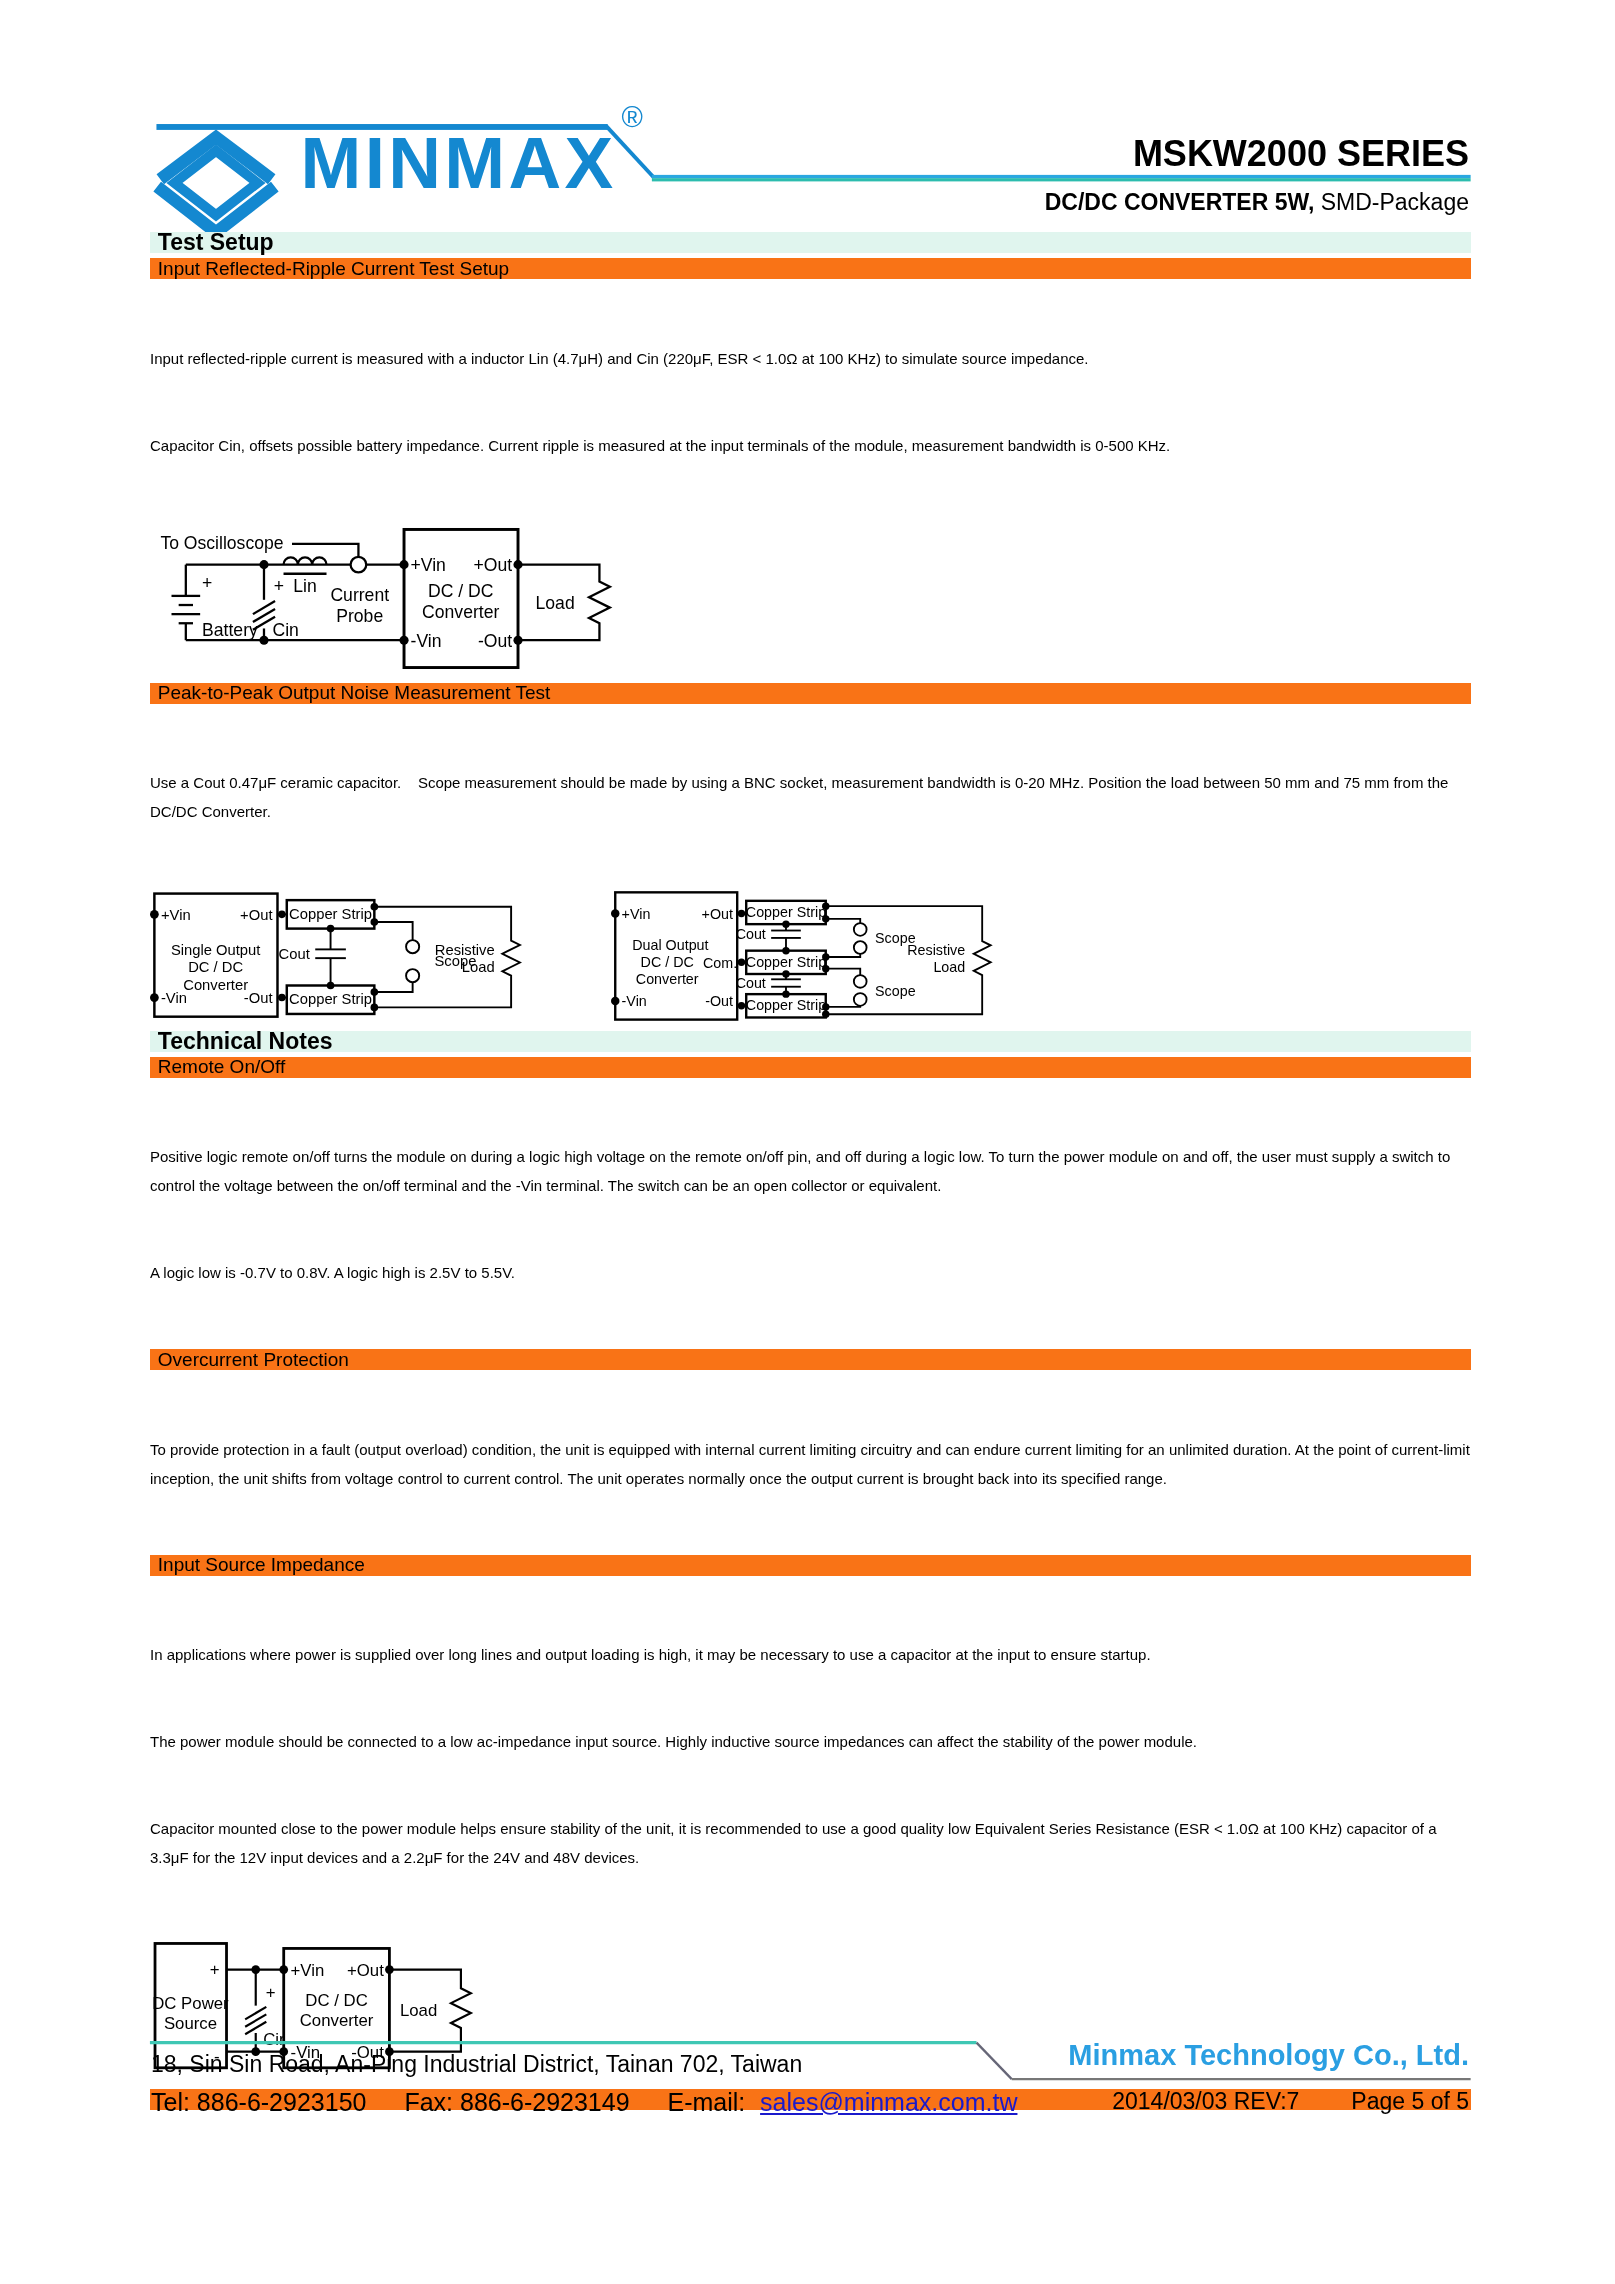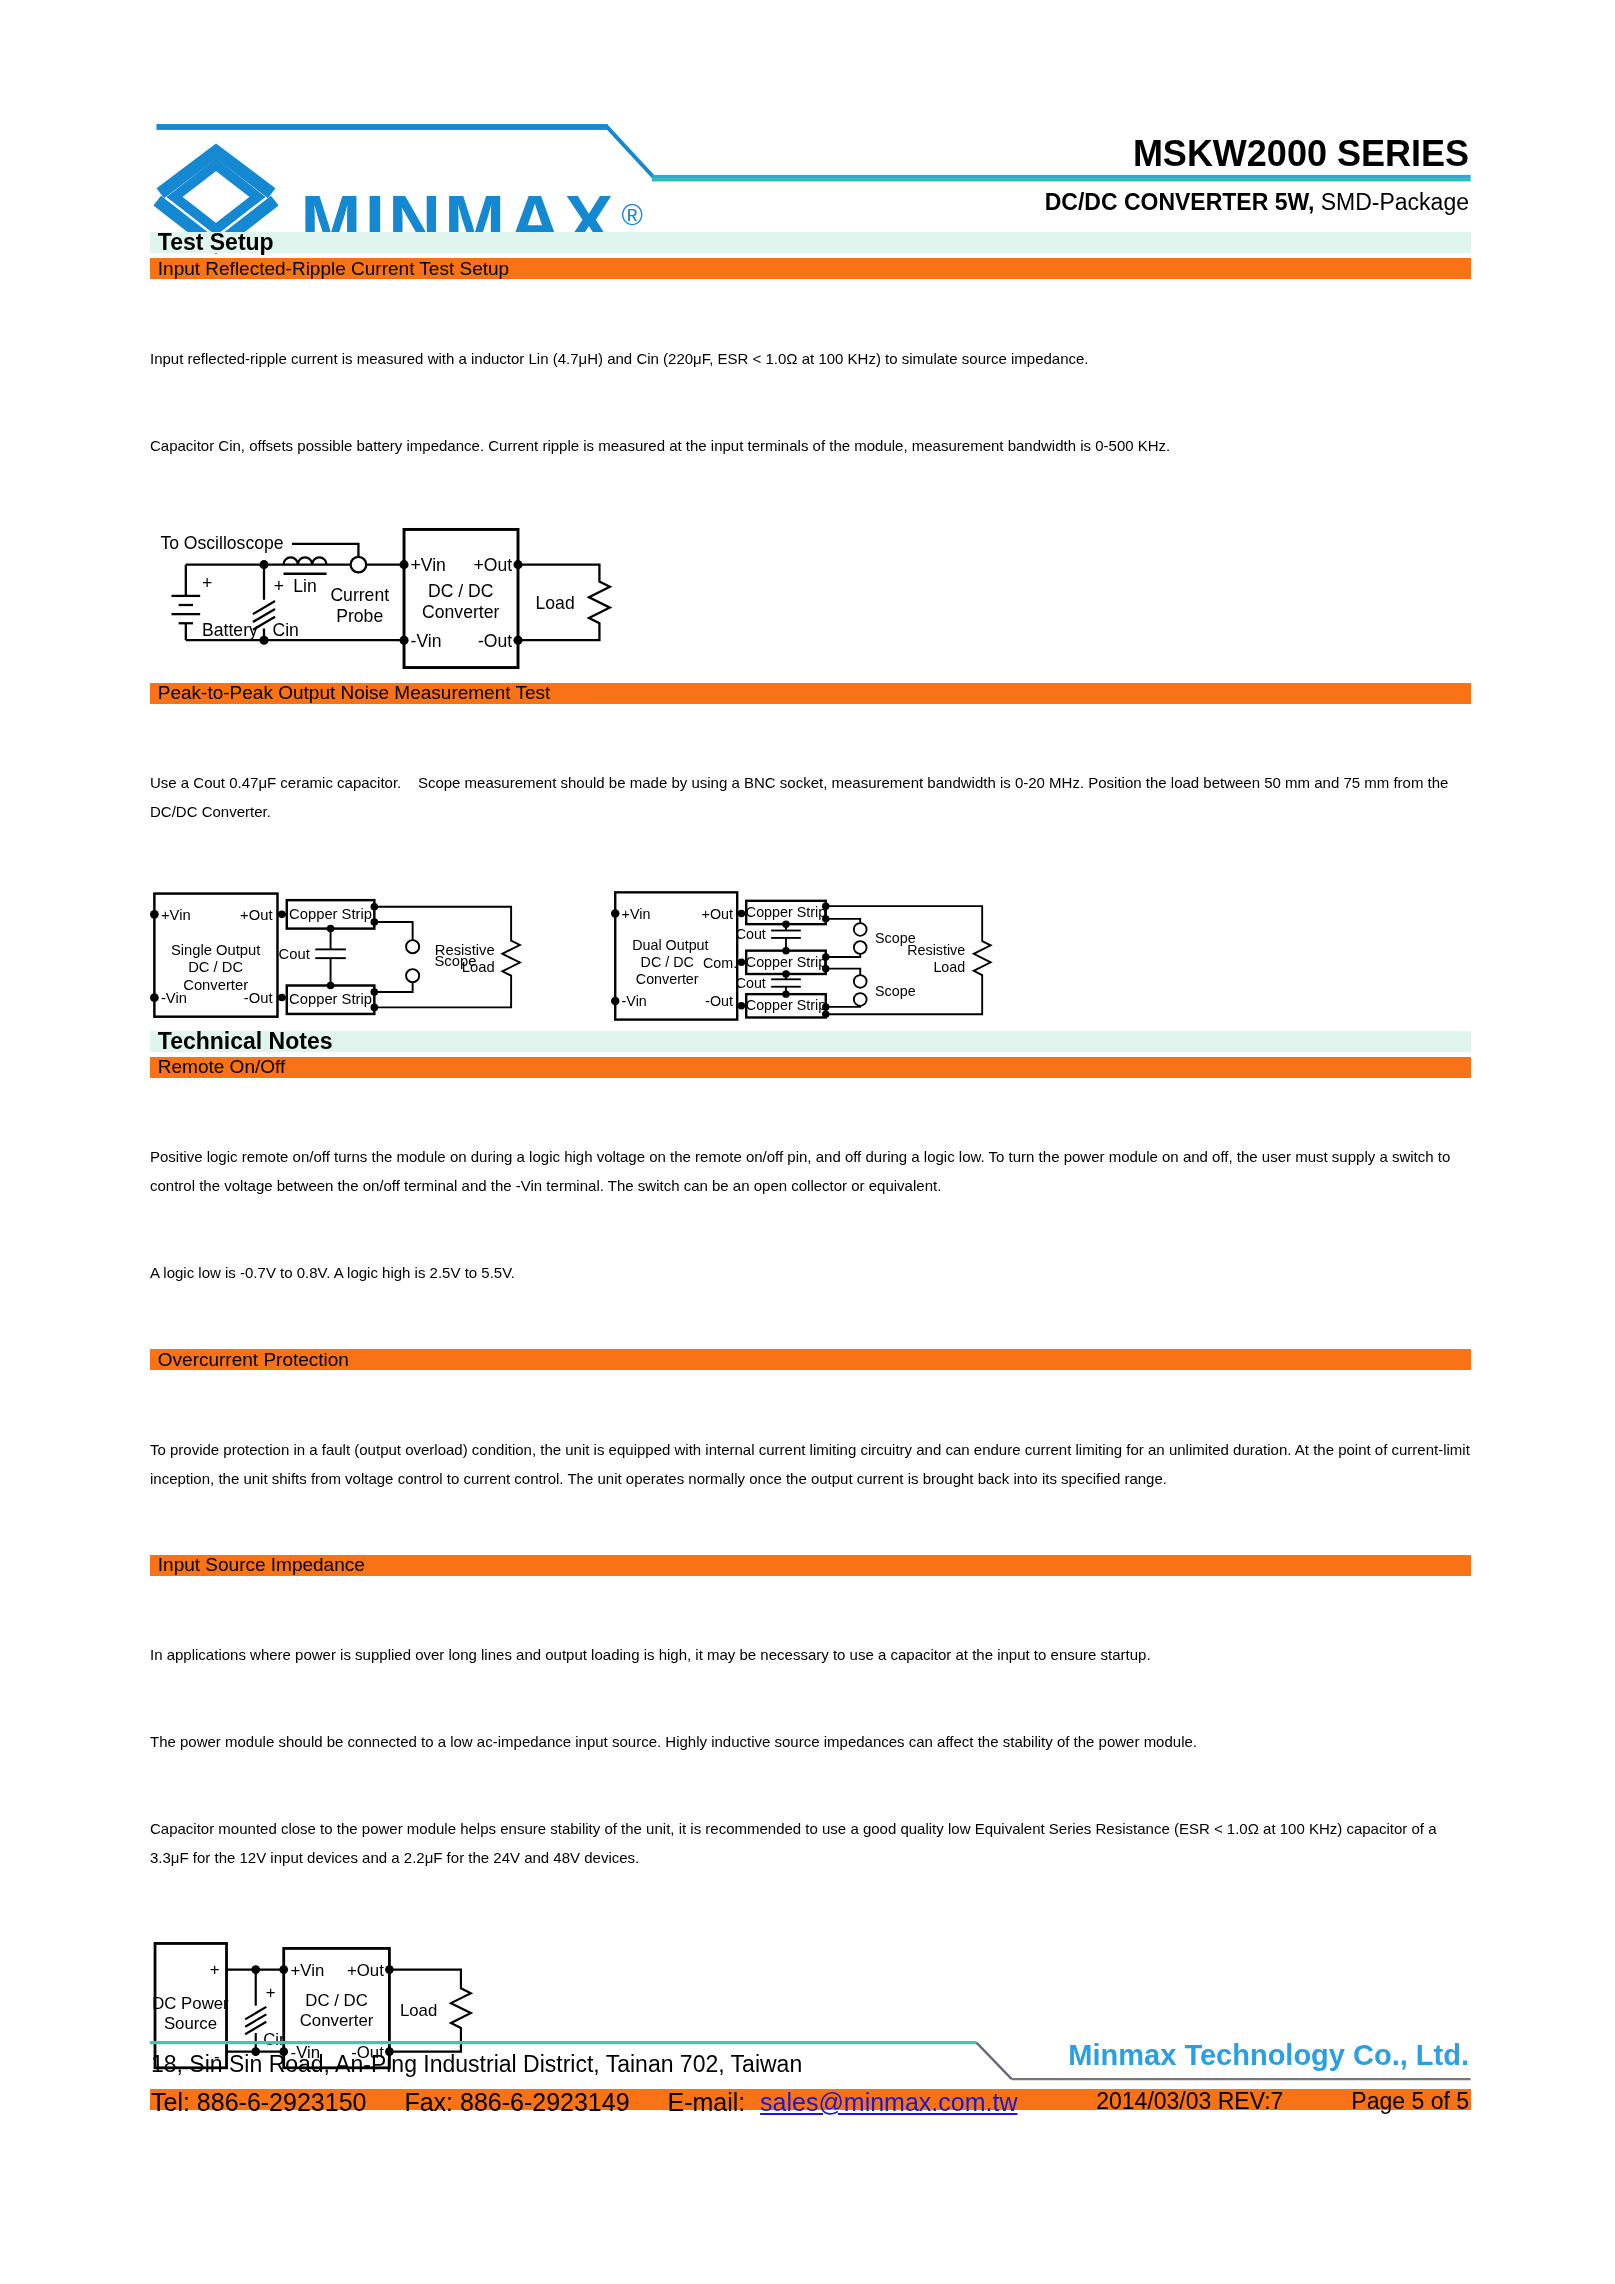--- a/index.html
+++ b/index.html
@@ -1,20 +1,20 @@
 <!DOCTYPE html>
 <html style="font-size:10.4px"><head>
 <meta charset="utf-8">
 <style>
   html,body{margin:0;padding:0;background:#fff;}
   .page{position:relative;width:1616px;height:2284px;background:#fff;overflow:hidden;
         font-family:"Liberation Sans",sans-serif;color:#000;}
   
   .hdr-rule{position:absolute;left:0;top:0;pointer-events:none;}
-  .logo{position:absolute;left:151px;top:140px;display:flex;align-items:flex-end;}
+  .logo{position:absolute;left:151px;top:126px;display:flex;align-items:flex-start;}
   .brand{font-size:73px;font-weight:800;color:#1488d0;letter-spacing:3.3px;margin-left:19.6px;line-height:1;}
   .reg{font-size:29px;color:#1488d0;margin-left:5.2px;position:relative;top:-25px;font-weight:normal;}
   .series{position:absolute;right:147px;top:133px;font-size:36px;font-weight:bold;letter-spacing:0px;}
   .subtitle{position:absolute;right:147px;top:189px;font-size:23px;}
   .subtitle b{font-weight:bold;}
   
   .content{position:absolute;left:150px;top:232px;width:1321px;}
   .bar{height:21px;display:flex;align-items:center;padding-left:7.8px;box-sizing:border-box;}
   .bar.mint{background:#e0f5ee;font-size:23px;font-weight:bold;margin-bottom:5.2px;}
   .bar.gray{background:#f97316;font-size:19px;font-weight:normal;margin-bottom:6.5px;margin-top:2.6px;}
@@ -24,21 +24,21 @@
   .drow{display:flex;align-items:flex-start;gap:78px;margin:2.6px 0 5.2px 0;}
   svg.diag line,svg.diag path,svg.diag polyline{stroke:#000;stroke-width:3.5;fill:none;}
   svg.diag rect.box{fill:#fff;stroke:#000;stroke-width:4.5;}
   svg.diag rect.strip{fill:#fff;stroke:#000;stroke-width:4.5;}
   svg.diag text{fill:#000;font-size:27px;stroke:none;font-family:"Liberation Sans",sans-serif;}
   svg.diag circle.dot{fill:#000;stroke:none;}
   svg.diag circle.term{fill:#fff;stroke:#000;stroke-width:3.5;}
   
   .ftr-rule{position:absolute;left:0;top:2032px;pointer-events:none;}
   .company{position:absolute;right:147px;top:2039px;font-size:29px;font-weight:bold;color:#2a9fe2;}
-  .revrow{position:absolute;right:147px;top:2088px;font-size:23px;display:flex;gap:68px;}
+  .revrow{position:absolute;right:147px;top:2088px;font-size:23px;display:flex;gap:52px;}
   .address{position:absolute;left:151px;top:2051px;font-size:23px;}
   .telrow{position:absolute;left:151px;top:2088px;font-size:25px;}
   .telrow .sp{margin-left:31px;}
   .telrow .lbl{margin-left:31px;}
   a.mail{color:#1a1acc;text-decoration:underline;margin-left:7.8px;cursor:pointer;}
 </style>
 </head>
 <body>
 
 <div class="page">

